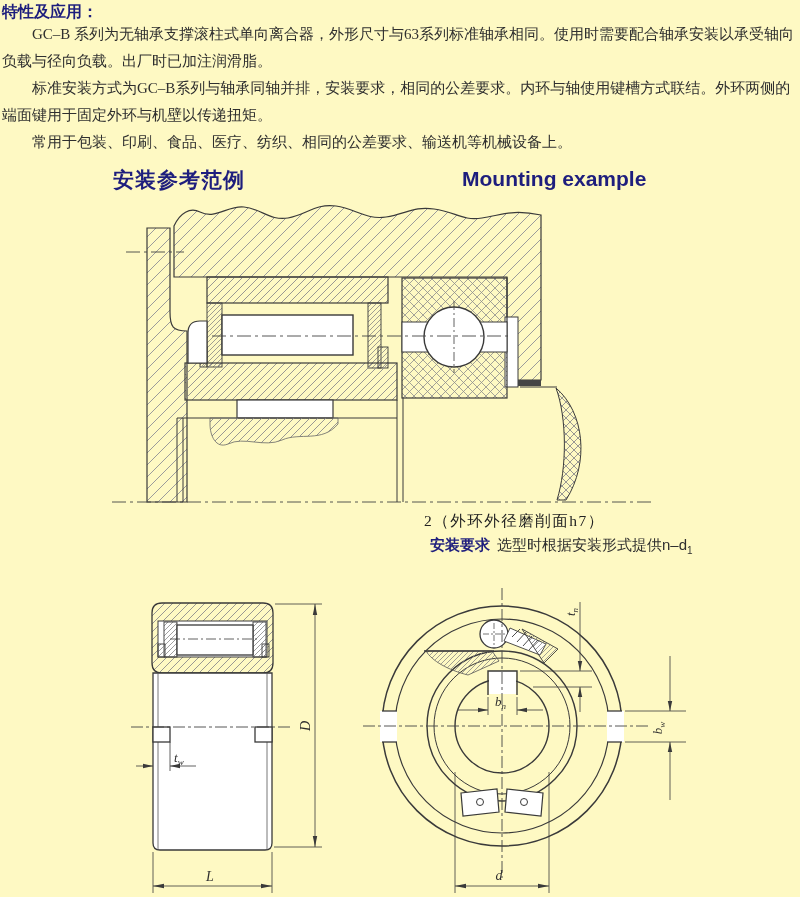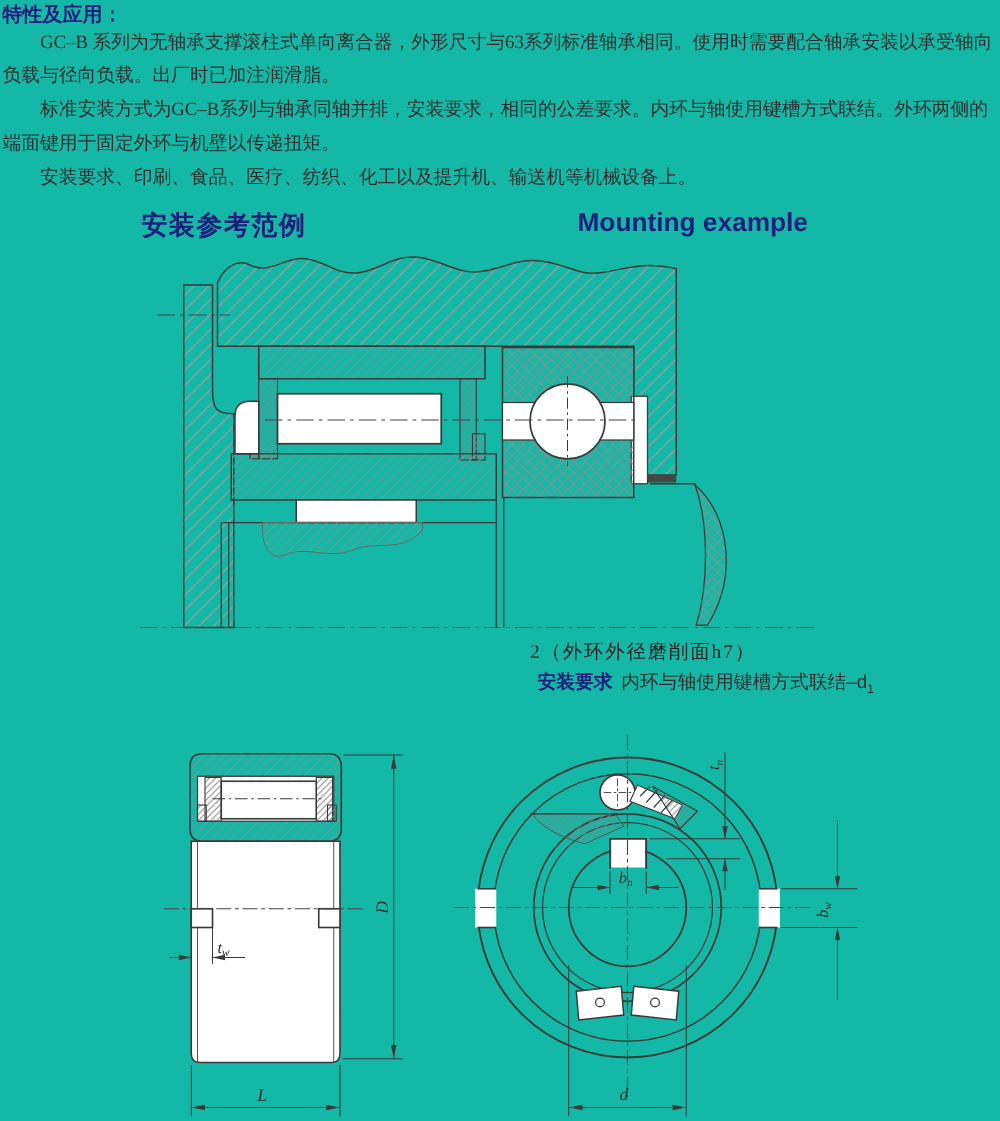--- a/index.html
+++ b/index.html
@@ -1,16 +1,16 @@
 <!DOCTYPE html>
 <html><head>
 <meta charset="utf-8">
 <style>
   html,body{margin:0;padding:0;background:#fff;}
-  #page{position:relative;width:800px;height:897px;background:#14b8a6;overflow:hidden;
+  #page{position:relative;width:800px;height:897px;background:#fef9c3;overflow:hidden;
         font-family:"Liberation Sans","DejaVu Sans",sans-serif;color:#2f2f2f;}
   .abs{position:absolute;}
   .features-heading{left:2px;top:2px;font-size:16px;font-weight:bold;color:#1e1e7d;}
   .paras{left:2px;top:21px;width:795px;}
   .paras p{margin:0;font-size:15px;line-height:27px;text-indent:2em;color:#2f2f2f;font-family:Liberation Serif, serif;}
   .sec-zh{left:113px;top:166px;font-size:21px;font-weight:bold;color:#1e1e7d;letter-spacing:1px;}
   .sec-en{left:462px;top:167px;font-size:21px;font-weight:bold;color:#1e1e7d;}
   .callout{font-family:"Liberation Serif","DejaVu Serif",serif;font-size:15.5px;color:#222;letter-spacing:1.5px;}
   .callout1{left:127px;top:511px;}
   .callout2{left:424px;top:511px;}
@@ -42,21 +42,21 @@
       <pattern id="px" patternUnits="userSpaceOnUse" width="9" height="9">
         <path d="M-2,11 L11,-2 M-2,-2 L11,11" stroke="#8d8d8d" stroke-width="0.8" fill="none"></path>
       </pattern>
     </defs>
   </svg>
 
   <div class="abs features-heading">特性及应用：</div>
   <div class="abs paras">
     <p>GC–B 系列为无轴承支撑滚柱式单向离合器，外形尺寸与63系列标准轴承相同。使用时需要配合轴承安装以承受轴向负载与径向负载。出厂时已加注润滑脂。</p>
     <p>标准安装方式为GC–B系列与轴承同轴并排，安装要求，相同的公差要求。内环与轴使用键槽方式联结。外环两侧的端面键用于固定外环与机壁以传递扭矩。</p>
-    <p>安装要求、印刷、食品、医疗、纺织、化工以及提升机、输送机等机械设备上。</p>
+    <p>常用于包装、印刷、食品、医疗、纺织、相同的公差要求、输送机等机械设备上。</p>
   </div>
   <div class="abs sec-zh">安装参考范例</div>
   <div class="abs sec-en">Mounting example</div>
 
   <svg style="left:105px;top:195px;" width="560" height="320" viewBox="105 195 560 320">
     <g stroke="#3a3a3a" stroke-width="1.2" fill="none">
 
       <g>
         <path d="M147,502 L147,228 L170,228 L170,312 C170,327 173,331 187,331 L187,502 Z" fill="url(#ph)"></path>
       </g>
@@ -108,21 +108,21 @@
       <g stroke-width="0.9" stroke="#444">
         <line x1="112" y1="502" x2="652" y2="502" stroke-dasharray="14 4 3 4"></line>
         <line x1="126" y1="252" x2="184" y2="252" stroke-dasharray="14 4 3 4"></line>
         <line x1="212" y1="336" x2="512" y2="336" stroke-dasharray="14 4 3 4"></line>
       </g>
     </g>
   </svg>
 
   <div class="abs callout callout2">2（外环外径磨削面h7）</div>
   <div class="abs req">
-    <span class="lbl">安装要求</span><span>内环与轴使用键槽方式联结–d</span><sub>1</sub>
+    <span class="lbl">安装要求</span><span>选型时根据安装形式提供n–d</span><sub>1</sub>
   </div>
 
   <svg style="left:125px;top:590px;" width="210" height="307" viewBox="125 590 210 307">
     <g stroke="#3a3a3a" stroke-width="1.3" fill="none">
       <g>
         <path d="M152,613 Q152,603 162,603 L263,603 Q273,603 273,613 L273,663 Q273,673 263,673 L162,673 Q152,673 152,663 Z" fill="url(#pp)"></path>
         <rect x="158" y="621" width="109" height="36" fill="#ffffff" stroke-width="1"></rect>
       </g>
       <g stroke-width="0.9">
         <rect x="164" y="622" width="13" height="35" fill="url(#pf)"></rect>

